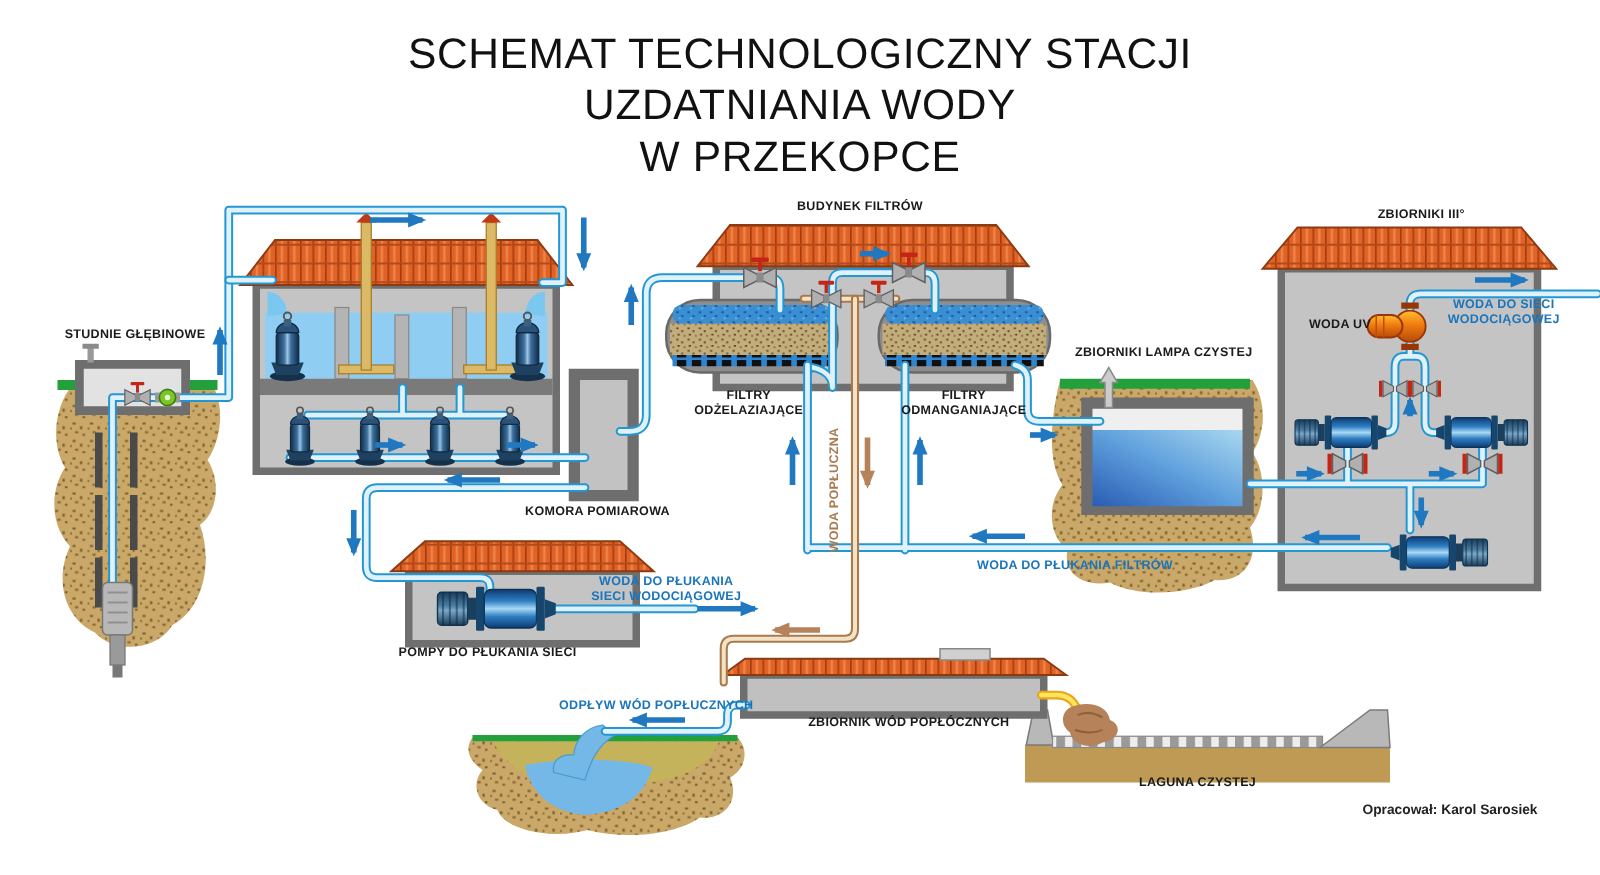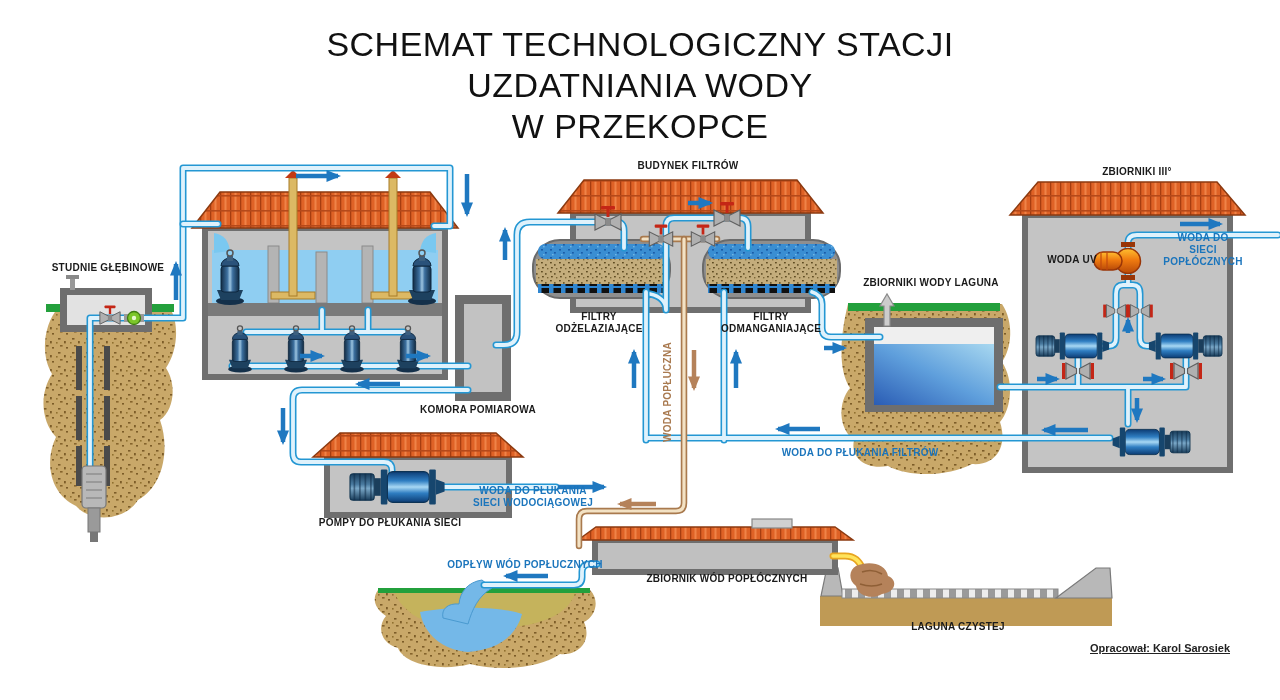--- a/index.html
+++ b/index.html
@@ -8,21 +8,21 @@
   #art{position:absolute;left:0;top:0;}
   .lbl{position:absolute;transform:translate(-50%,-50%);font:bold 10px "Liberation Sans",sans-serif;
        color:#1a1a1a;letter-spacing:.25px;text-align:center;white-space:pre-line;line-height:12px;}
   .blue{color:#1b75bc}
   .brown{color:#a97a50}
   .vert{transform:translate(-50%,-50%) rotate(-90deg);white-space:nowrap}
   .title{position:absolute;left:640px;top:73px;transform:translate(-50%,-50%);
          font:400 34px "Liberation Sans",sans-serif;color:#111;text-align:center;
          white-space:pre-line;line-height:41px;letter-spacing:.5px;margin-top:12px;}
   .credit{position:absolute;left:1160px;top:648px;transform:translate(-50%,-50%);
-          font:bold 11px "Liberation Sans",sans-serif;color:#222;white-space:nowrap;text-decoration:underline;}
+          font:bold 11px "Liberation Sans",sans-serif;color:#222;white-space:nowrap;}
   
   .po{fill:none;stroke:#2497d3;stroke-width:7;stroke-linejoin:round;stroke-linecap:round}
   .pi{fill:none;stroke:#dff2fc;stroke-width:3.8;stroke-linejoin:round;stroke-linecap:round}
   .bo{fill:none;stroke:#a97a4e;stroke-width:6.5;stroke-linejoin:round;stroke-linecap:round}
   .bi{fill:none;stroke:#f3e2c4;stroke-width:3.2;stroke-linejoin:round;stroke-linecap:round}
   .yo{fill:none;stroke:#e8a520;stroke-width:7;stroke-linejoin:round;stroke-linecap:round}
   .yi{fill:none;stroke:#ffe45c;stroke-width:3.6;stroke-linejoin:round;stroke-linecap:round}
   .ar{stroke:#1f78c0;stroke-width:4.5}
   .arb{stroke:#b5825a;stroke-width:4.5}
 </style>
@@ -374,26 +374,26 @@
 <div class="title">SCHEMAT TECHNOLOGICZNY STACJI UZDATNIANIA WODY
 W PRZEKOPCE</div>
 
 <div class="lbl" style="left:108px;top:268px">STUDNIE GŁĘBINOWE</div>
 <div class="lbl" style="left:688px;top:166px">BUDYNEK FILTRÓW</div>
 <div class="lbl" style="left:1137px;top:172px">ZBIORNIKI III°</div>
 <div class="lbl" style="left:599px;top:323px">FILTRY
 ODŻELAZIAJĄCE</div>
 <div class="lbl" style="left:771px;top:323px">FILTRY
 ODMANGANIAJĄCE</div>
-<div class="lbl" style="left:931px;top:283px">ZBIORNIKI WODY LAGUNA</div>
+<div class="lbl" style="left:931px;top:283px">ZBIORNIKI LAMPA CZYSTEJ</div>
 <div class="lbl" style="left:1072px;top:260px">WODA UV</div>
 <div class="lbl blue" style="left:1203px;top:250px">WODA DO SIECI
-POPŁÓCZNYCH</div>
+WODOCIĄGOWEJ</div>
 <div class="lbl" style="left:478px;top:410px">KOMORA POMIAROWA</div>
-<div class="lbl blue" style="left:533px;top:497px">WODA DO PŁUKANIA
+<div class="lbl blue" style="left:533px;top:472px">WODA DO PŁUKANIA
 SIECI WODOCIĄGOWEJ</div>
 <div class="lbl" style="left:390px;top:523px">POMPY DO PŁUKANIA SIECI</div>
 <div class="lbl brown vert" style="left:668px;top:392px">WODA POPŁUCZNA</div>
 <div class="lbl blue" style="left:860px;top:453px">WODA DO PŁUKANIA FILTRÓW</div>
 <div class="lbl blue" style="left:525px;top:565px">ODPŁYW WÓD POPŁUCZNYCH</div>
 <div class="lbl" style="left:727px;top:579px">ZBIORNIK WÓD POPŁÓCZNYCH</div>
 <div class="lbl" style="left:958px;top:627px">LAGUNA CZYSTEJ</div>
 <div class="credit">Opracował: Karol Sarosiek</div>
 
 </div>

